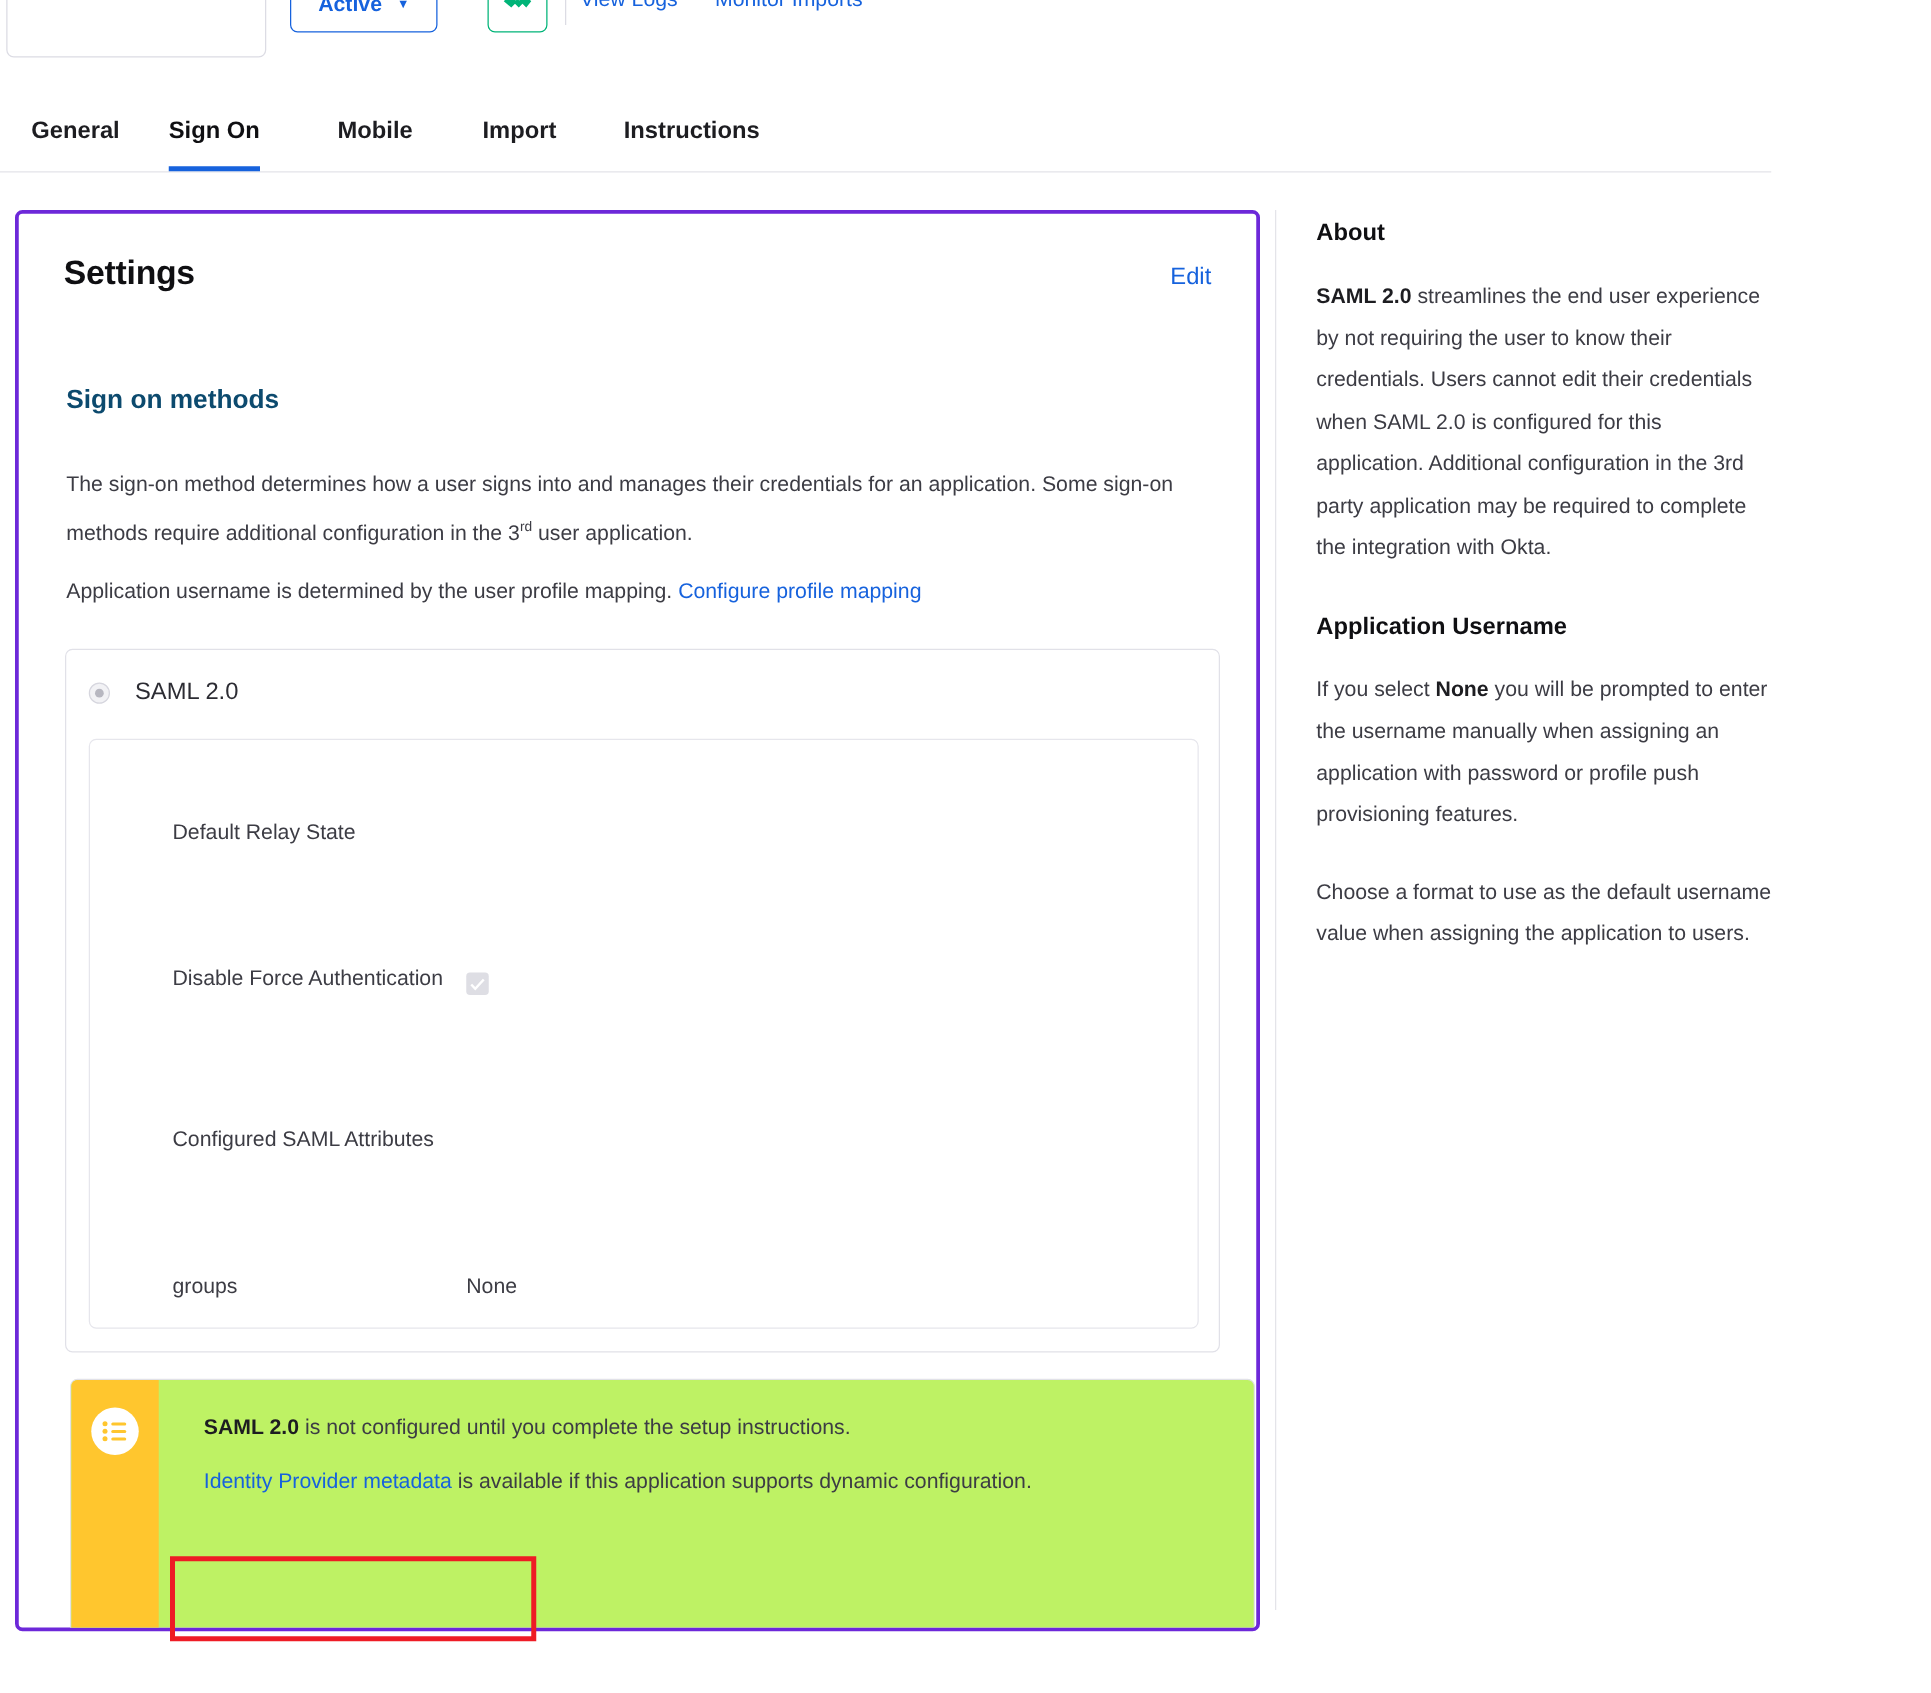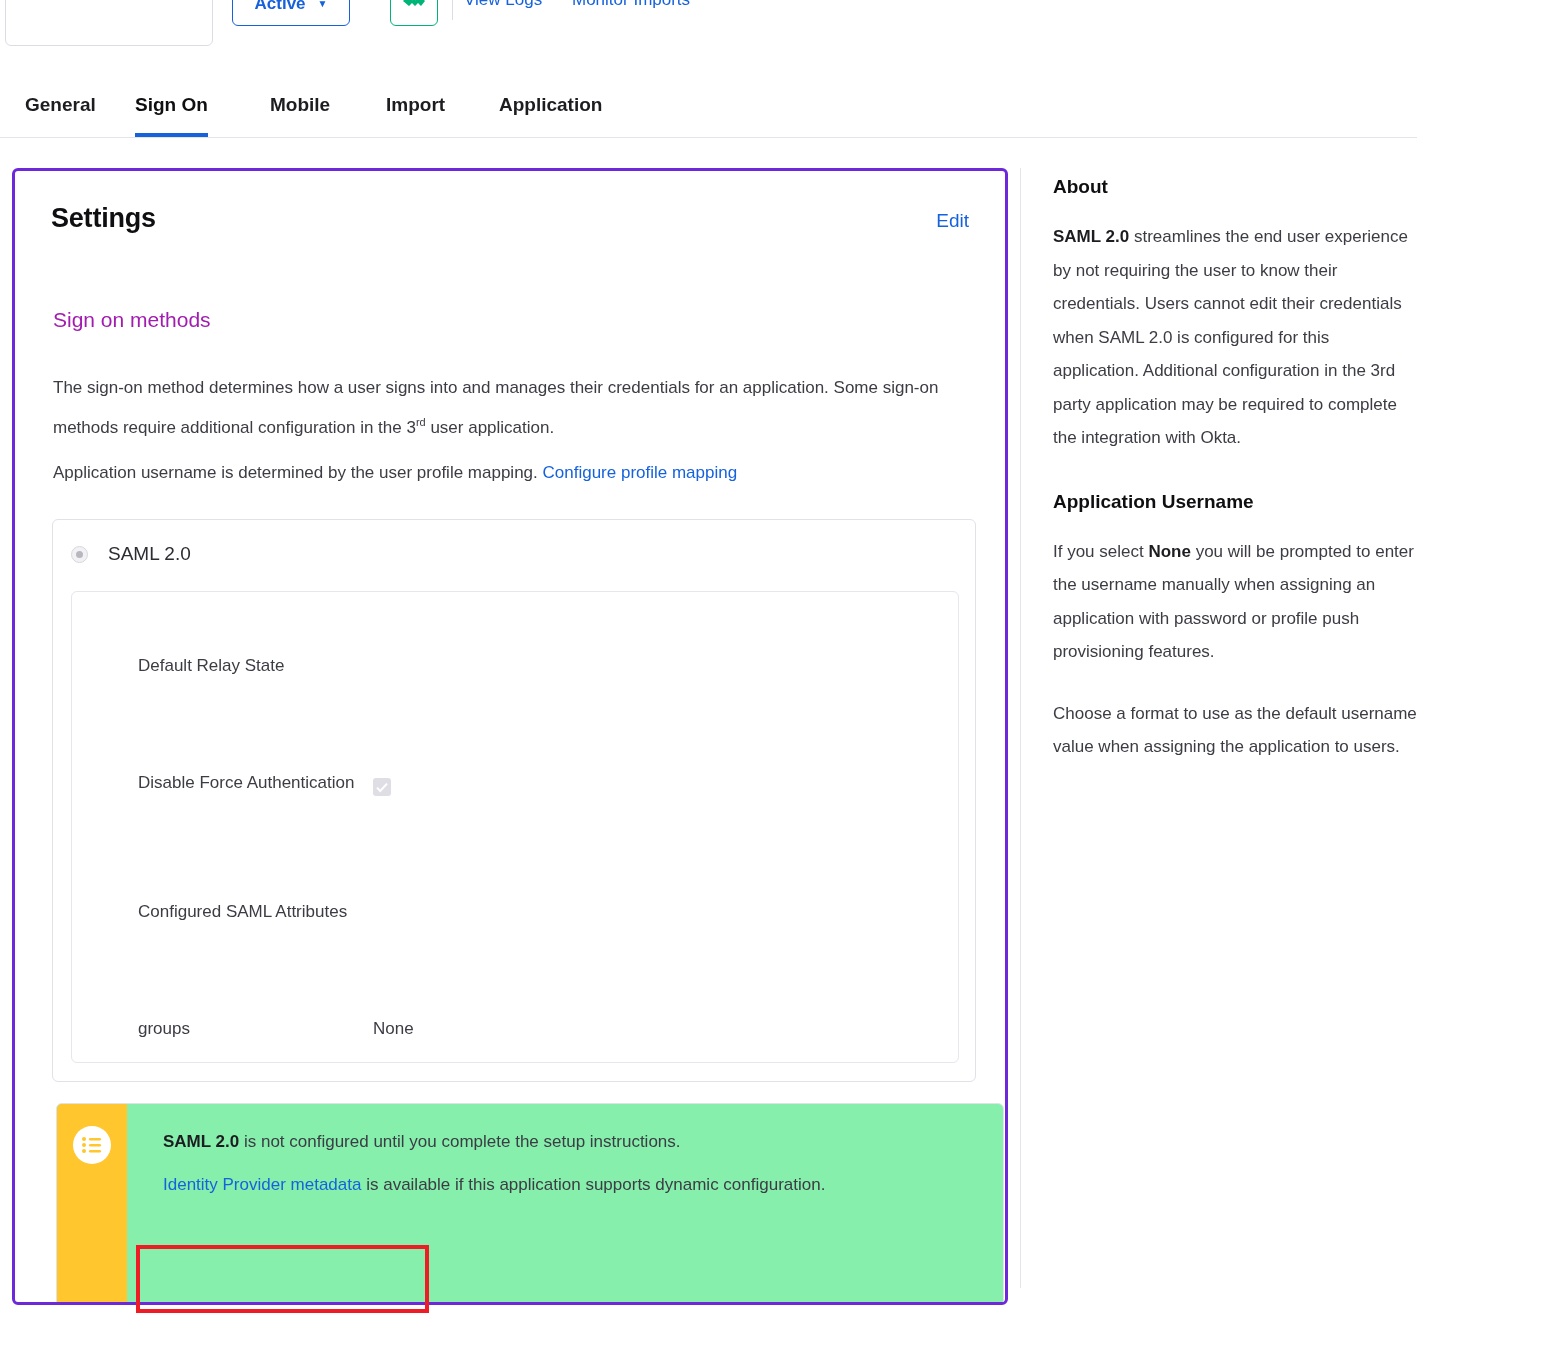--- a/index.html
+++ b/index.html
@@ -170,22 +170,22 @@
     color: #1662dd;
     text-decoration: none;
     font-weight: 400;
     cursor: pointer;
   }
   .section-title {
     position: absolute;
     left: 38px;
     top: 137px;
     font-size: 21px;
-    font-weight: 400;
-    color: #a21caf;
+    font-weight: 700;
+    color: #0c4a6e;
   }
   .para {
     position: absolute;
     left: 38px;
     font-size: 17px;
     line-height: 34px;
     color: #3c3c44;
     width: 890px;
   }
   .para.p1 { top: 200px; }
@@ -292,21 +292,21 @@
   
   .banner {
     position: absolute;
     left: 41px;
     top: 932px;
     width: 948px;
     height: 205px;
     box-sizing: border-box;
     border: 1px solid #e1e1e8;
     border-radius: 6px;
-    background: #86efac;
+    background: #bef264;
     overflow: hidden;
     display: flex;
   }
   .banner-stripe {
     width: 70px;
     flex: 0 0 70px;
     background: #ffc62e;
     display: flex;
     justify-content: center;
     padding-top: 22px;
@@ -429,21 +429,21 @@
 
   <a class="topbar-link view-logs">View Logs</a>
   <a class="topbar-link monitor-imports">Monitor Imports</a>
 </div>
 
 <div class="tabs">
   <div class="tab" style="left:25px;">General</div>
   <div class="tab active" style="left:135px;">Sign On</div>
   <div class="tab" style="left:270px;">Mobile</div>
   <div class="tab" style="left:386px;">Import</div>
-  <div class="tab" style="left:499px;">Application</div>
+  <div class="tab" style="left:499px;">Instructions</div>
 </div>
 
 <div class="content">
 
   <div class="settings-card">
 
     <div class="card-head">
       <div class="card-title">Settings</div>
       <a class="edit-link">Edit</a>
     </div>

